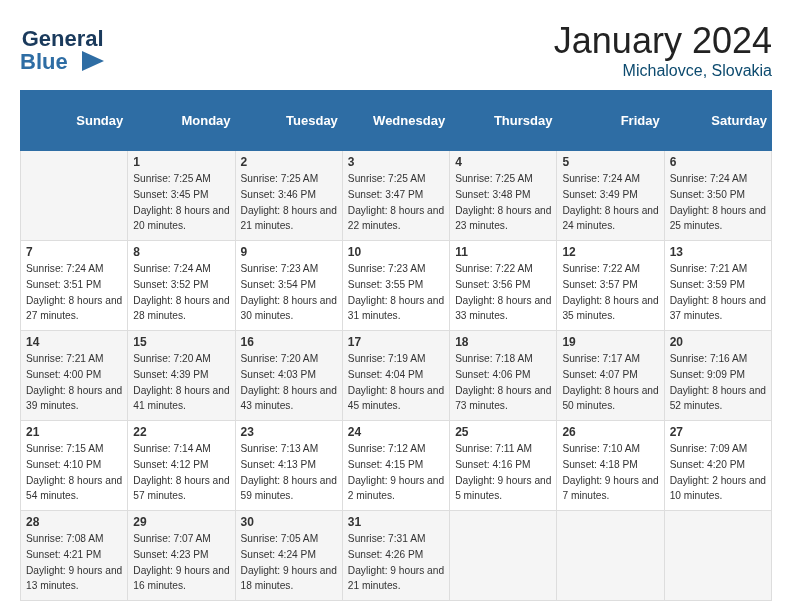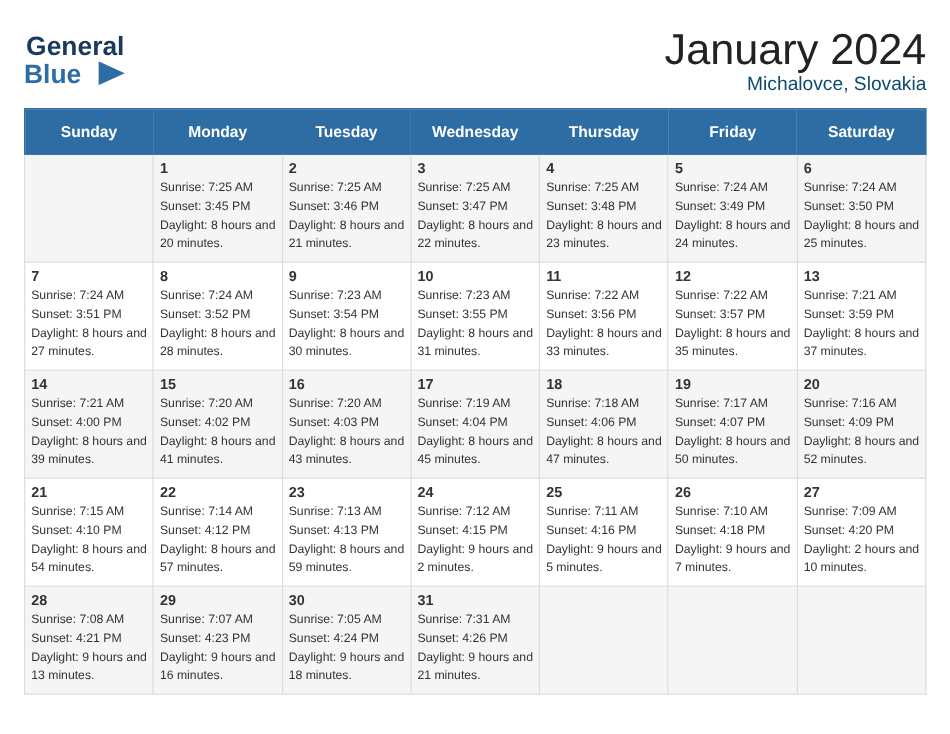--- a/index.html
+++ b/index.html
@@ -36,22 +36,22 @@
     table {
       width: 100%;
       border-collapse: collapse;
       table-layout: fixed;
     }
     thead tr th {
       background-color: #2e6da4;
       color: #fff;
       font-size: 13px;
       font-weight: bold;
-      padding: 11px 4px;
-      text-align: center;
+      padding: 22px 4px;
+      text-align: right;
       border: 1px solid #2e6da4;
     }
     tbody tr td {
       vertical-align: top;
       padding: 4px 5px;
       font-size: 10.5px;
       color: #333;
       border: 1px solid #ddd;
       min-height: 80px;
       height: 90px;
@@ -234,21 +234,21 @@
           <div class="day-info">
             <div>Sunrise: 7:21 AM</div>
             <div>Sunset: 4:00 PM</div>
             <div>Daylight: 8 hours and 39 minutes.</div>
           </div>
         </td>
         <td>
           <span class="day-num">15</span>
           <div class="day-info">
             <div>Sunrise: 7:20 AM</div>
-            <div>Sunset: 4:02 PM</div>
+            <div>Sunset: 4:39 PM</div>
             <div>Daylight: 8 hours and 41 minutes.</div>
           </div>
         </td>
         <td>
           <span class="day-num">16</span>
           <div class="day-info">
             <div>Sunrise: 7:20 AM</div>
             <div>Sunset: 4:03 PM</div>
             <div>Daylight: 8 hours and 43 minutes.</div>
           </div>
@@ -259,36 +259,36 @@
             <div>Sunrise: 7:19 AM</div>
             <div>Sunset: 4:04 PM</div>
             <div>Daylight: 8 hours and 45 minutes.</div>
           </div>
         </td>
         <td>
           <span class="day-num">18</span>
           <div class="day-info">
             <div>Sunrise: 7:18 AM</div>
             <div>Sunset: 4:06 PM</div>
-            <div>Daylight: 8 hours and 47 minutes.</div>
+            <div>Daylight: 8 hours and 73 minutes.</div>
           </div>
         </td>
         <td>
           <span class="day-num">19</span>
           <div class="day-info">
             <div>Sunrise: 7:17 AM</div>
             <div>Sunset: 4:07 PM</div>
             <div>Daylight: 8 hours and 50 minutes.</div>
           </div>
         </td>
         <td>
           <span class="day-num">20</span>
           <div class="day-info">
             <div>Sunrise: 7:16 AM</div>
-            <div>Sunset: 4:09 PM</div>
+            <div>Sunset: 9:09 PM</div>
             <div>Daylight: 8 hours and 52 minutes.</div>
           </div>
         </td>
       </tr>
       <tr>
         <td>
           <span class="day-num">21</span>
           <div class="day-info">
             <div>Sunrise: 7:15 AM</div>
             <div>Sunset: 4:10 PM</div>

